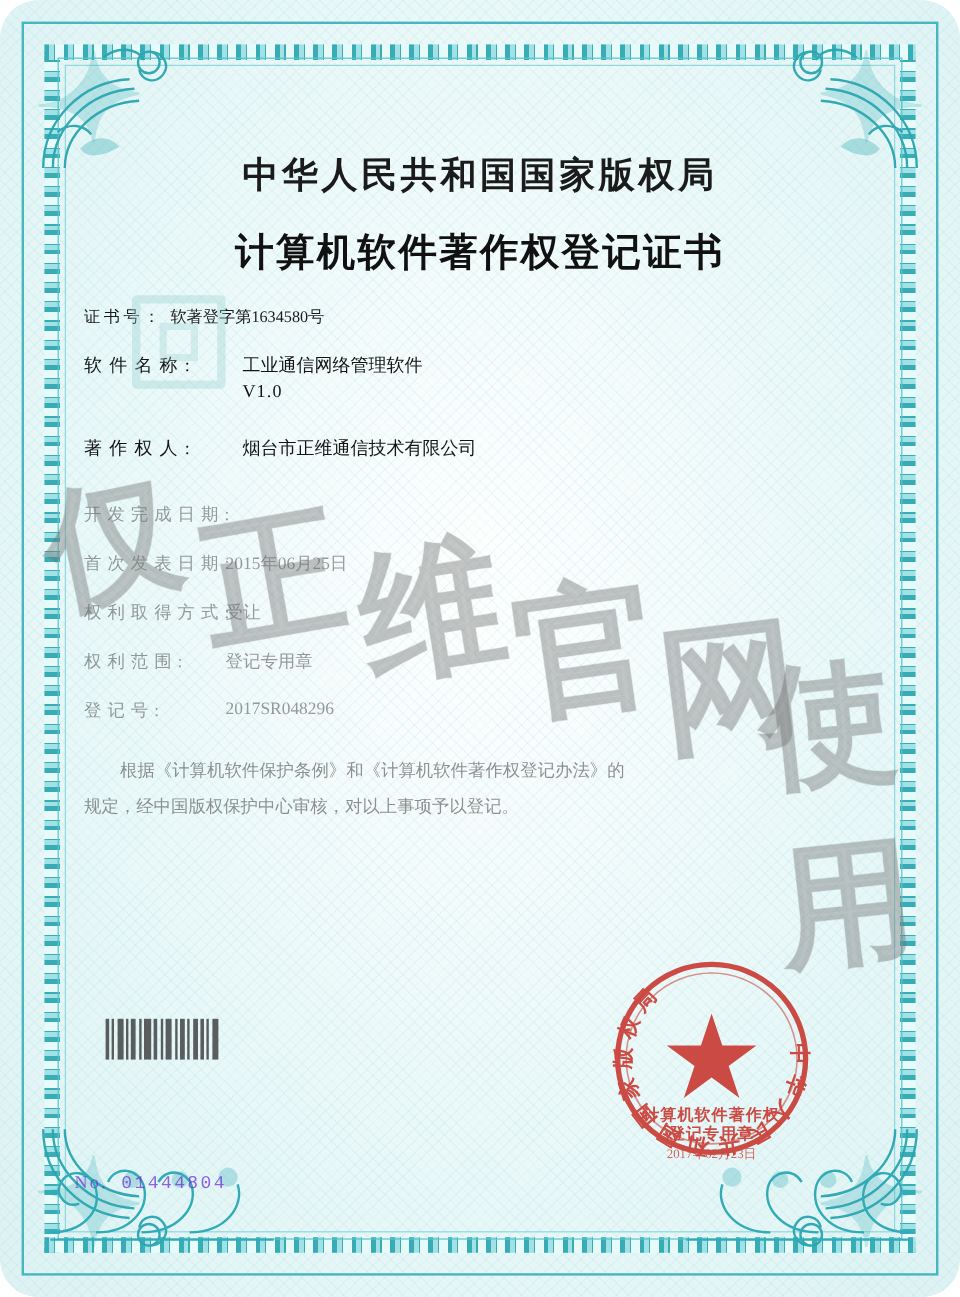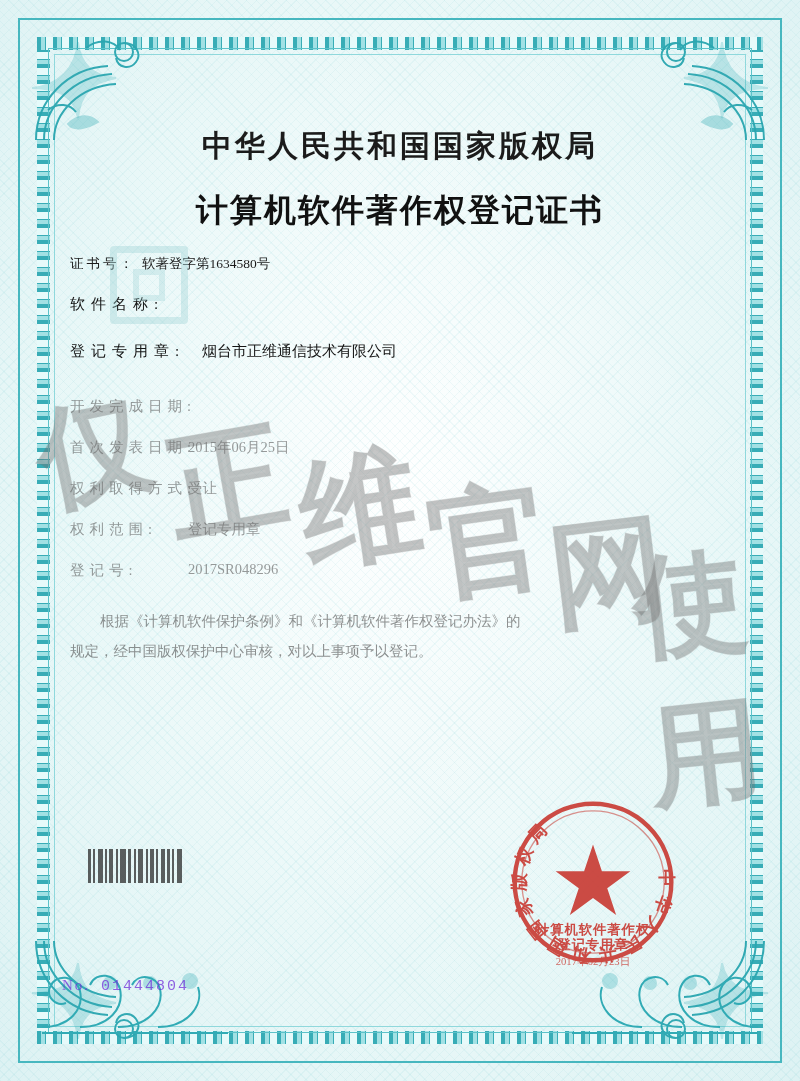--- a/index.html
+++ b/index.html
@@ -12,20 +12,21 @@
     overflow: hidden;
   }
 
   
   #certificate {
     position: relative;
     width: 800px;
     height: 1081px;
     background: #f2fbfb;
     overflow: hidden;
+    border-radius: 32px;
   }
 
   
   .paper-tint {
     position: absolute;
     inset: 0;
     background:
       repeating-linear-gradient(45deg, rgba(120,205,210,.10) 0 1px, rgba(255,255,255,0) 1px 7px),
       repeating-linear-gradient(-45deg, rgba(120,205,210,.10) 0 1px, rgba(255,255,255,0) 1px 7px),
       radial-gradient(ellipse at 50% 45%, #ffffff 0%, #eaf8f8 55%, #ddf2f3 100%);
@@ -312,24 +313,28 @@
     <div class="title-main">中华人民共和国国家版权局</div>
     <div class="title-sub">计算机软件著作权登记证书</div>
 
     <div class="cert-no">
       <span class="lbl">证书号：</span><span class="val">软著登字第1634580号</span>
     </div>
 
     <div class="field-block">
       <div class="field">
         <div class="k">软件名称:</div>
+        <div class="v">
+          <div>工业通信网络管理软件</div>
+          <div class="line2">V1.0</div>
+        </div>
       </div>
 
       <div class="field" style="margin-top:28px">
-        <div class="k">登记专用章:</div>
+        <div class="k">著作权人:</div>
         <div class="v">烟台市正维通信技术有限公司</div>
       </div>
     </div>
 
     <div class="field-block" style="margin-top:36px">
       <div class="field field-small faded">
         <div class="k">开发完成日期:</div>
       </div>
       <div class="field field-small faded">
         <div class="k">首次发表日期:</div>

